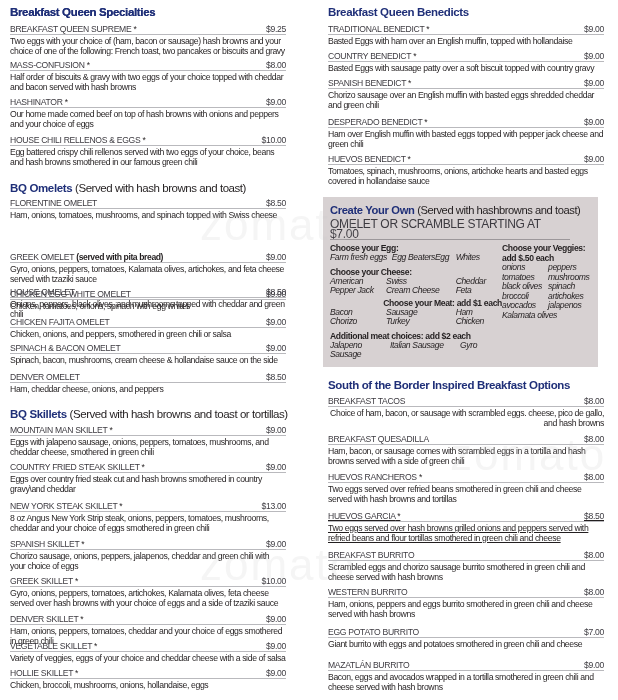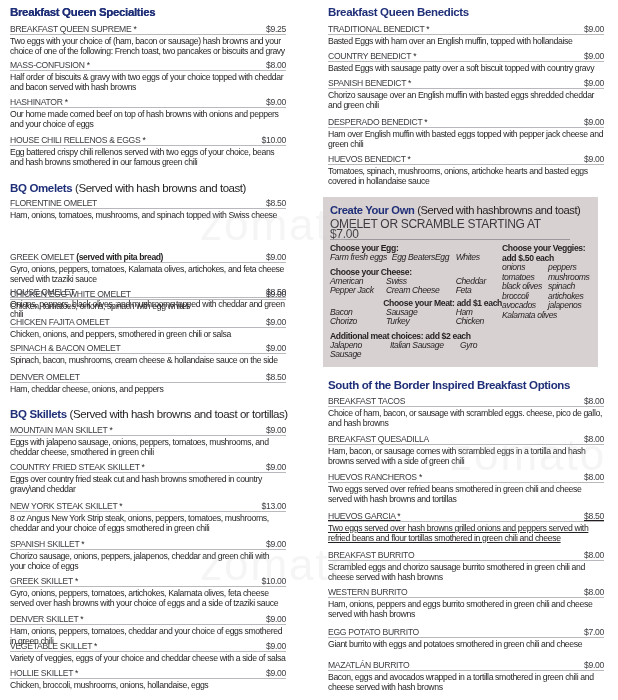--- a/index.html
+++ b/index.html
@@ -236,21 +236,21 @@
     <div class="item" style="position: absolute; left: 328px; top: 154px; width: 276px;">
       <div class="item-head">
         <span><span>HUEVOS BENEDICT</span><span class="name-note"> *</span></span>
         <span>$9.00</span>
       </div>
       <div class="item-desc">Tomatoes, spinach, mushrooms, onions, artichoke hearts and basted eggs covered in hollandaise sauce</div>
     </div>
     <div style="position: absolute; left: 328px; top: 378px; width: 276px;">
       <div class="section-title"><span>South of the Border Inspired Breakfast Options</span></div>
     </div>
-    <div class="item" style="position: absolute; left: 328px; top: 396px; width: 276px;">
+    <div class="item" style="position: absolute; left: 328px; top: 396px; width: 276px; text-align: right;">
       <div class="item-head">
         <span><span>BREAKFAST TACOS</span><span class="name-note"></span></span>
         <span>$8.00</span>
       </div>
       <div class="item-desc">Choice of ham, bacon, or sausage with scrambled eggs. cheese, pico de gallo, and hash browns</div>
     </div>
     <div class="item" style="position: absolute; left: 328px; top: 434px; width: 276px;">
       <div class="item-head">
         <span><span>BREAKFAST QUESADILLA</span><span class="name-note"></span></span>
         <span>$8.00</span>

